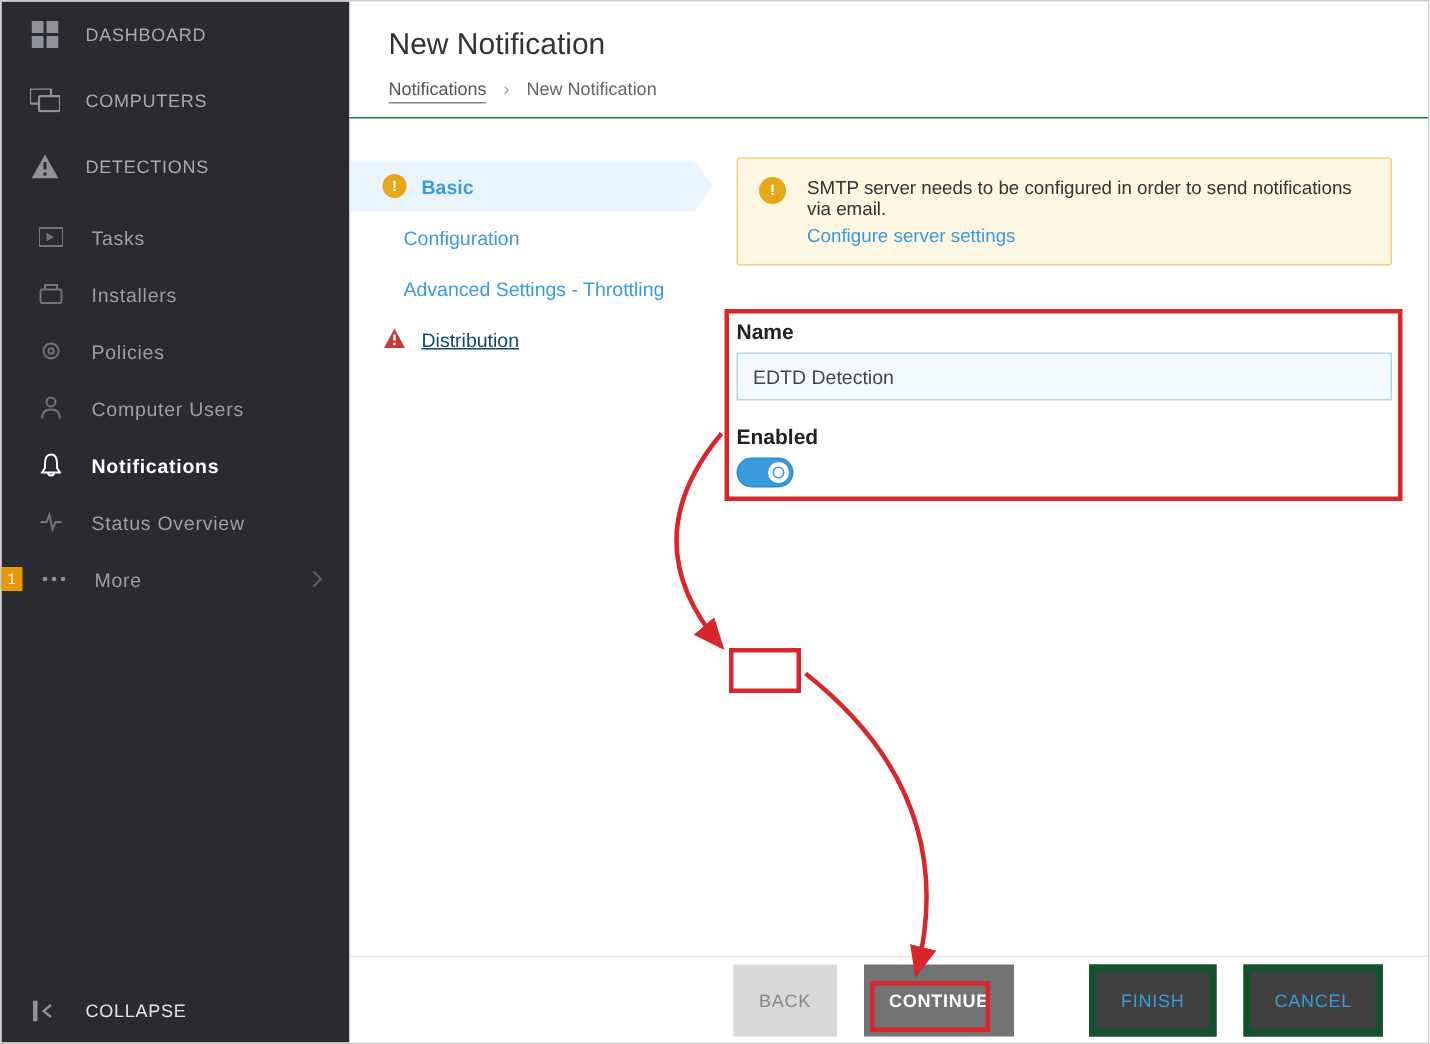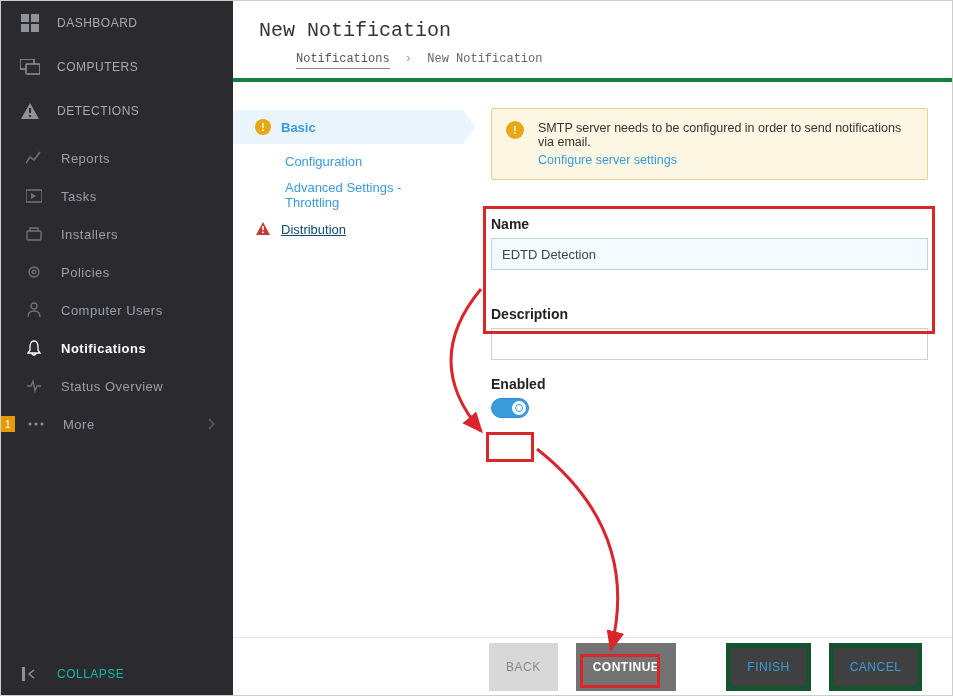--- a/index.html
+++ b/index.html
@@ -10,40 +10,40 @@
   .sidebar { width: 232px; background: #2b2b2f; color: #a8aab0; display: flex; flex-direction: column; }
   .sidebar-top { flex: 1; }
   .side-item { display: flex; align-items: center; height: 44px; padding: 0 18px; cursor: pointer; letter-spacing: .5px; }
   .side-item.big { text-transform: uppercase; font-size: 12px; }
   .side-item.small { height: 38px; padding-left: 22px; font-size: 13px; color: #9aa0a8; }
   .side-item.active { color: #fff; font-weight: 600; }
   .side-icon { width: 22px; height: 22px; margin-right: 16px; display: flex; align-items: center; justify-content: center; flex-shrink: 0; }
   .side-item .chevron { margin-left: auto; opacity: .5; }
   .side-badge { position: absolute; left: 0; width: 14px; height: 16px; background: #e69a00; color: #fff; font-size: 10px; display: flex; align-items: center; justify-content: center; }
   .side-more { position: relative; }
-  .collapse-row { display: flex; align-items: center; height: 42px; padding: 0 18px; cursor: pointer; letter-spacing: .5px; font-size: 12px; color: #14b8a6; }
+  .collapse-row { display: flex; align-items: center; height: 42px; padding: 0 18px; cursor: pointer; letter-spacing: .5px; font-size: 12px; color: #e5e5e5; }
 
   
   .main { flex: 1; display: flex; flex-direction: column; background: #fff; }
-  .header { padding: 18px 26px 12px; border-bottom: 4px solid #15803d; font-family: Liberation Mono, monospace; }
+  .header { padding: 18px 26px 12px; border-bottom: 1px solid #15803d; }
   .header h1 { font-size: 20px; font-weight: 400; color: #333; margin-bottom: 10px; }
-  .breadcrumb { font-size: 12px; color: #666; margin-left: 37px; }
+  .breadcrumb { font-size: 12px; color: #666; }
   .breadcrumb .bc-link { color: #555; border-bottom: 1px solid #888; padding-bottom: 2px; cursor: pointer; }
   .breadcrumb .sep { margin: 0 8px; color: #999; }
 
   .body { flex: 1; display: flex; position: relative; overflow: hidden; }
   .stepnav { width: 240px; padding: 28px 10px 0 0; }
   .step { display: flex; align-items: center; height: 34px; padding: 0 14px 0 22px; font-size: 13px; color: #3a9bdc; cursor: pointer; position: relative; }
   .step.active { background: #e9f4fc; font-weight: 600; }
   .step.active::after { content: ""; position: absolute; right: -12px; top: 0; border-top: 17px solid transparent; border-bottom: 17px solid transparent; border-left: 12px solid #e9f4fc; }
   .step .step-icon { width: 16px; height: 16px; border-radius: 50%; margin-right: 10px; display: flex; align-items: center; justify-content: center; font-size: 10px; color: #fff; font-weight: bold; }
   .step .step-icon.warn { background: #e6a817; }
   .step .step-icon.err { background: transparent; }
   .step .step-icon.err svg { width: 16px; height: 16px; }
-  .step.sub { padding-left: 36px; font-weight: 400; margin-left: 16px; }
+  .step.sub { padding-left: 36px; font-weight: 400; }
 
   .content { flex: 1; padding: 26px 24px 0 18px; position: relative; }
   .alert { display: flex; background: #fdf6e3; border: 1px solid #ead388; border-radius: 2px; padding: 12px 14px; margin-bottom: 20px; }
   .alert-icon { width: 18px; height: 18px; border-radius: 50%; background: #e6a817; color: #fff; font-size: 10px; font-weight: bold; display: flex; align-items: center; justify-content: center; margin-right: 14px; flex-shrink: 0; }
   .alert-body { font-size: 12.5px; color: #333; }
   .alert-body a { color: #3a9bdc; text-decoration: none; display: inline-block; margin-top: 4px; cursor: pointer; }
 
   .form-label { font-size: 14px; font-weight: 700; color: #222; margin-bottom: 6px; display: block; }
   .text-input { width: 100%; height: 32px; border: 1px solid #b7d6ea; background: #f4fbff; padding: 0 10px; font-size: 13px; color: #444; outline: none; }
   .text-input.plain { border: 1px solid #cfcfcf; background: #fff; }
@@ -100,28 +100,20 @@
               <path d="M9 0 L18 16 L0 16 Z" fill="#8f9299"></path>
               <rect x="8" y="5" width="2" height="5" fill="#2b2b2f"></rect>
               <rect x="8" y="12" width="2" height="2" fill="#2b2b2f"></rect>
             </svg>
         </span>
         <span>DETECTIONS</span>
       </div>
 
       <div style="height:6px"></div>
 
-      <div class="side-item small">
-        <span class="side-icon">
-          <svg width="16" height="14" viewBox="0 0 16 14">
-              <path d="M0 12 L4 6 L8 9 L14 1" fill="none" stroke="#727578" stroke-width="1.5"></path>
-            </svg>
-        </span>
-        <span>Reports</span>
-      </div>
       <div class="side-item small">
         <span class="side-icon">
           <svg width="16" height="14" viewBox="0 0 16 14">
               <rect x="0" y="1" width="16" height="12" rx="1" fill="none" stroke="#727578" stroke-width="1.3"></rect>
               <path d="M5 4 L10 7 L5 10 Z" fill="#727578"></path>
             </svg>
         </span>
         <span>Tasks</span>
       </div>
       <div class="side-item small">
@@ -235,24 +227,20 @@
           <span class="alert-icon">!</span>
           <div class="alert-body">
             <div>SMTP server needs to be configured in order to send notifications via email.</div>
             <a>Configure server settings</a>
           </div>
         </div>
 
         <div class="field">
           <label class="form-label">Name</label>
           <input class="text-input" value="EDTD Detection" style="">
-        </div>
-        <div class="field">
-          <label class="form-label">Description</label>
-          <input class="text-input plain" value="" style="">
         </div>
 
 
         <div class="field" style="margin-top:7px">
           <label class="form-label">Enabled</label>
           <div class="toggle">
             <div class="toggle-knob"></div>
           </div>
         </div>
       </div>

